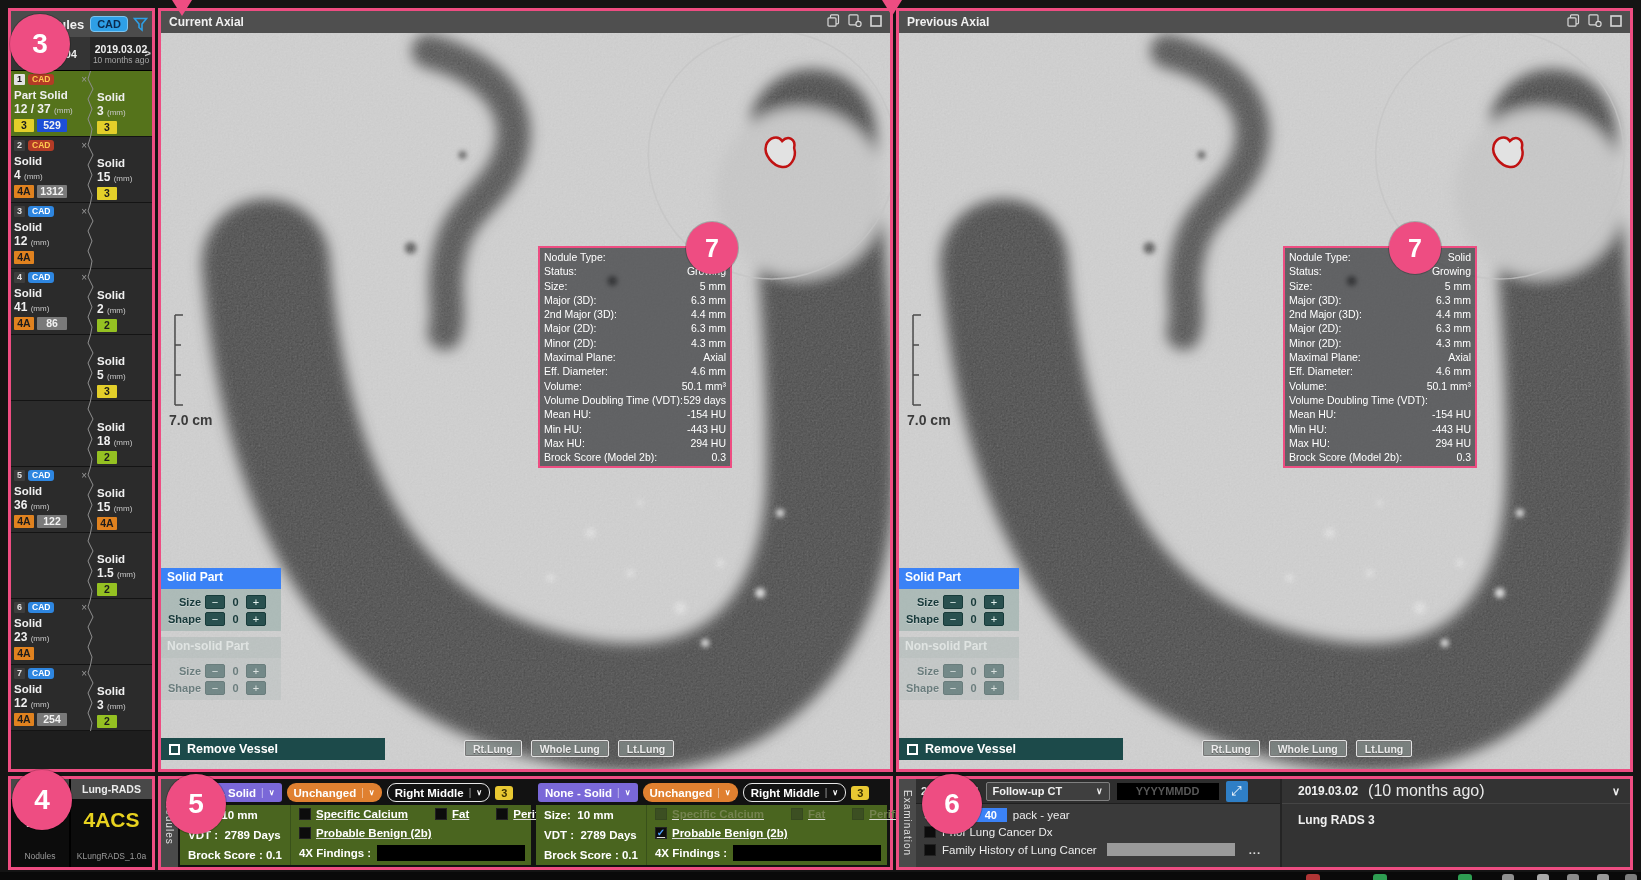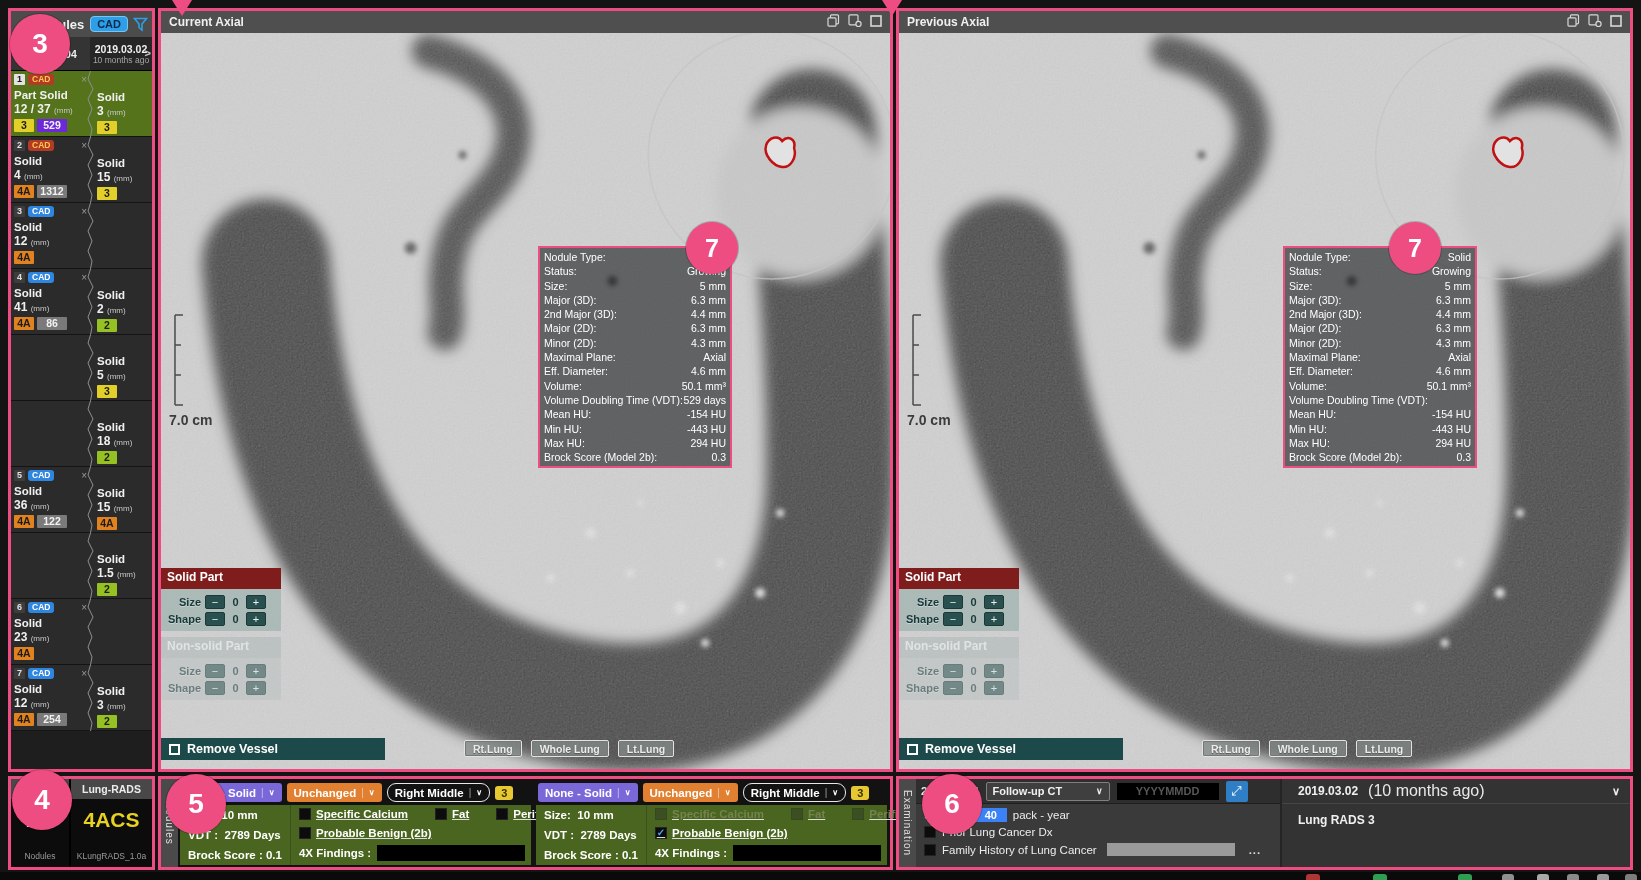--- a/index.html
+++ b/index.html
@@ -59,21 +59,21 @@
   .titlebar{height:22px;background:#4f4f4f;display:flex;align-items:center;padding:0 8px;}
   .titlebar .t{font-size:12px;font-weight:bold;color:#f0f0f0;}
   .tb-icons{margin-left:auto;display:flex;gap:8px;align-items:center;}
   .viewport{position:relative;height:736px;background:#d6d6d6;overflow:hidden;}
   .ct{position:absolute;left:0;top:0;width:100%;height:100%;}
 
   .ov{position:absolute;width:194px;background:rgba(8,10,12,0.55);border:2px solid var(--pink);padding:2px 4px;z-index:20;}
   .ov-row{display:flex;justify-content:space-between;font-size:10.5px;line-height:14.3px;color:#fff;white-space:nowrap;}
 
   .solidpanel{position:absolute;left:0;top:535px;width:120px;z-index:15;}
-  .sp-head{background:#7f1d1d;color:#fff;font-weight:bold;font-size:12px;padding:2px 6px;height:21px;}
+  .sp-head{background:#3b82f6;color:#fff;font-weight:bold;font-size:12px;padding:2px 6px;height:21px;}
   .sp-body{background:rgba(168,184,181,0.9);padding:3px 4px 5px 4px;}
   .sp-row{display:flex;align-items:center;gap:4px;margin-top:3px;}
   .sp-lab{width:36px;text-align:right;color:#17393a;font-weight:bold;font-size:11px;text-shadow:0 1px 0 rgba(255,255,255,.35);}
   .sp-btn{width:20px;height:14px;background:#29504f;color:#e6f2ef;font-size:11px;line-height:12px;text-align:center;border:1px solid #183b3a;border-radius:2px;}
   .sp-val{width:13px;text-align:center;color:#173939;font-weight:bold;font-size:11px;}
   .nonsolid{margin-top:6px;opacity:.55;}
   .nonsolid .sp-head{background:rgba(150,168,165,0.6);color:#eef6f3;}
   .nonsolid .sp-body{background:rgba(165,180,177,0.5);}
 
   .removevessel{position:absolute;left:0;top:705px;width:224px;height:22px;background:#1c4a4a;display:flex;align-items:center;gap:7px;padding:0 8px;z-index:15;}
@@ -88,21 +88,21 @@
   .np{left:158px;top:776px;width:735px;height:94px;display:flex;background:#121212;}
   .vtab{width:17px;background:#4a4a4a;color:#e0e0e0;font-size:10px;display:flex;align-items:center;justify-content:center;
         writing-mode:vertical-rl;letter-spacing:1px;}
   .np-body{flex:1;background:#121212;padding:2px;display:flex;gap:5px;}
   .np-group{width:351px;display:flex;flex-direction:column;}
   .np-drops{display:flex;gap:5px;align-items:center;height:23px;padding:0 2px;}
   .drop{height:19px;border-radius:3px;font-size:11.5px;font-weight:bold;display:flex;align-items:center;padding:0 7px;gap:5px;color:#fff;}
   .drop .bar{opacity:.55;font-weight:normal;font-size:10px;}
   .drop .car{font-size:8px;}
   .drop.purple{background:#7a68d8;}
-  .drop.orange{background:#e08030;}
+  .drop.orange{background:#e08030;border-radius:9px;}
   .drop.outline{background:transparent;border:1.5px solid #e8e8e8;border-radius:9px;}
   .badge3{background:#e8c832;color:#3a3000;font-weight:bold;font-size:11px;padding:1px 6px;border-radius:3px;}
   .np-green{flex:1;background:#4a651f;display:flex;margin-top:1px;}
   .np-stats{width:146px;padding:4px 8px;border-right:1px solid #39511a;display:flex;flex-direction:column;justify-content:space-between;}
   .np-stat{font-size:11.5px;font-weight:bold;color:#fff;white-space:nowrap;}
   .np-checks{flex:1;padding:3px 6px 4px 8px;display:flex;flex-direction:column;justify-content:space-between;}
   .cbline{display:flex;align-items:flex-end;gap:27px;text-decoration:underline;}
   .cbrow{display:flex;align-items:center;gap:5px;font-size:11.5px;font-weight:bold;color:#fff;white-space:nowrap;}
   .cb{width:12px;height:12px;background:#0c0c0c;border:1px solid #222;flex:none;display:flex;align-items:center;justify-content:center;
       font-size:10px;color:#4da3ff;font-weight:bold;}
@@ -181,21 +181,21 @@
       <div class="ncol-l">
         <div class="nrow-head">
           <span class="nnum" style="background: rgb(226, 226, 226); color: rgb(21, 21, 21);">1</span>
           <span class="ncad" style="background: rgb(179, 59, 38); color: rgb(255, 201, 78);">CAD</span>
           <span class="nclose">×</span>
         </div>
         <div class="ntype">Part Solid</div>
         <div class="nsize"><span>12 / 37</span> <span class="nunit">(mm)</span></div>
         <div class="nbadges">
           <span class="ncat" style="background: rgb(227, 207, 42);">3</span>
-          <span class="nvol" style="background: #6d28d9;">529</span>
+          <span class="nvol" style="background: #1d4ed8;">529</span>
         </div>
       </div>
       <svg class="nzig" width="7" height="66" viewBox="0 0 7 66">
         <polyline points="3.5,0 1,8 6,18 1,28 5,38 1,48 5,58 3.5,66" fill="none" stroke="#8f8f8f" stroke-width="1"></polyline>
       </svg>
       <div class="ncol-r">
         <div class="ntype">Solid</div>
         <div class="nsize"><span>3</span> <span class="nunit">(mm)</span></div>
         <div class="nbadges">
           <span class="ncat" style="background: rgb(227, 207, 42);">3</span>

